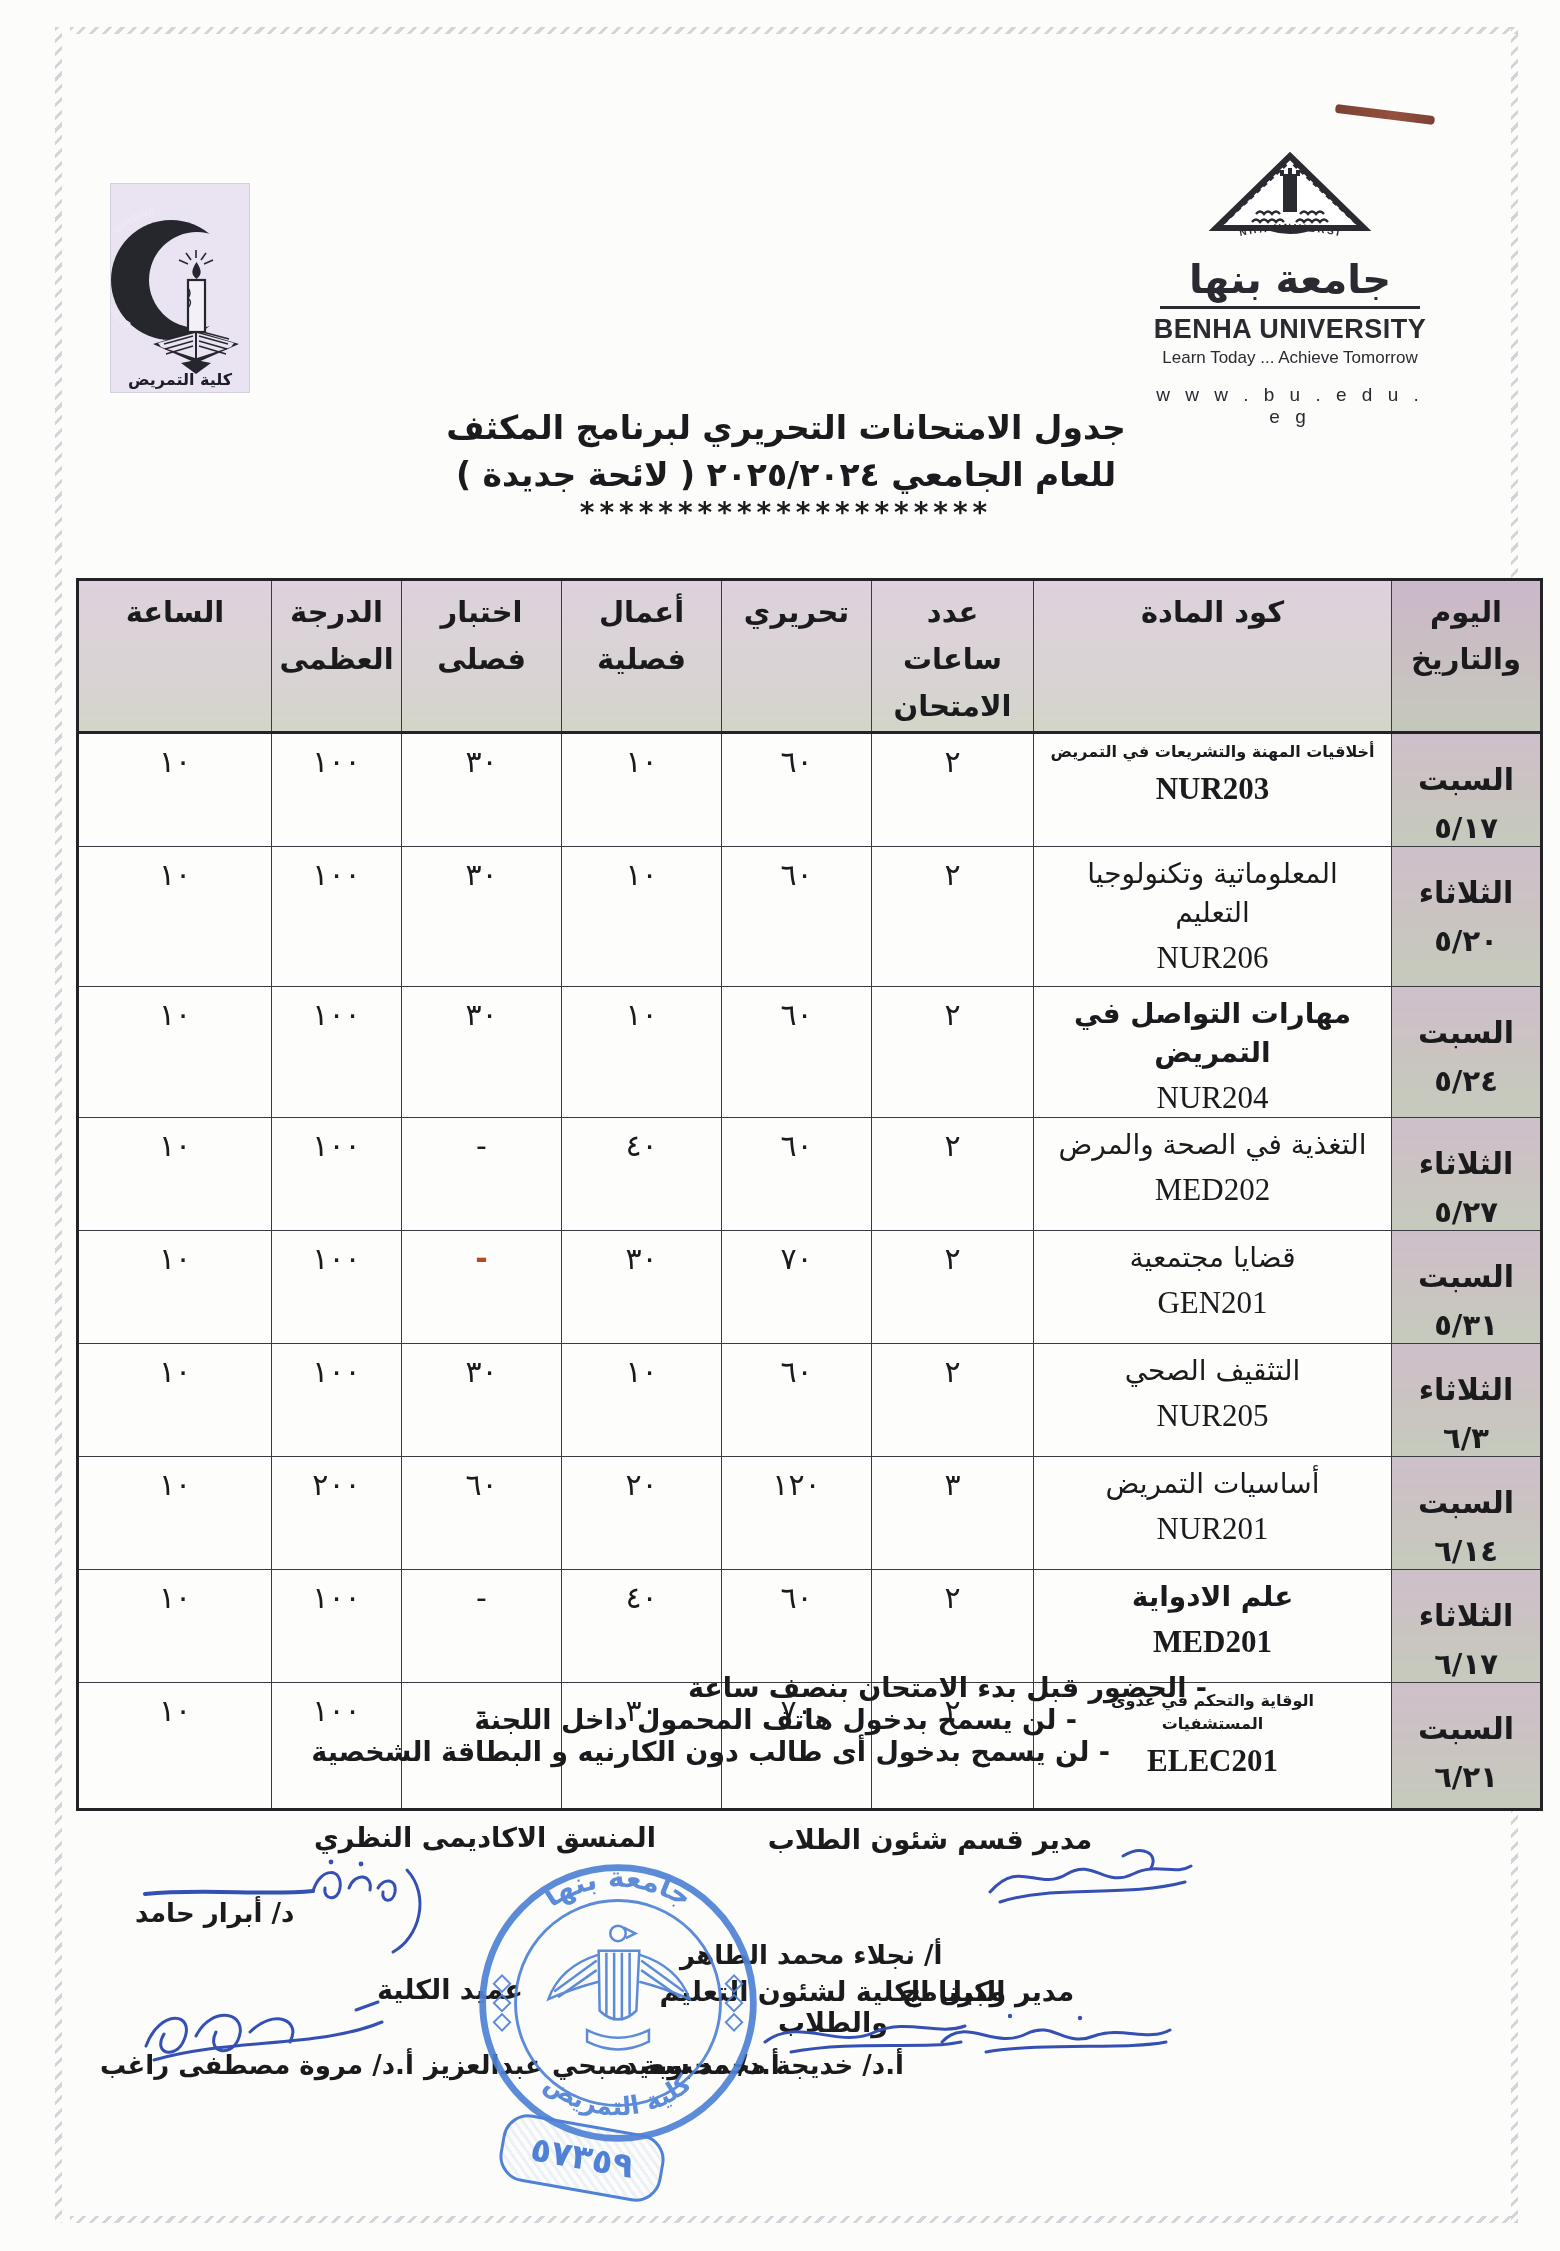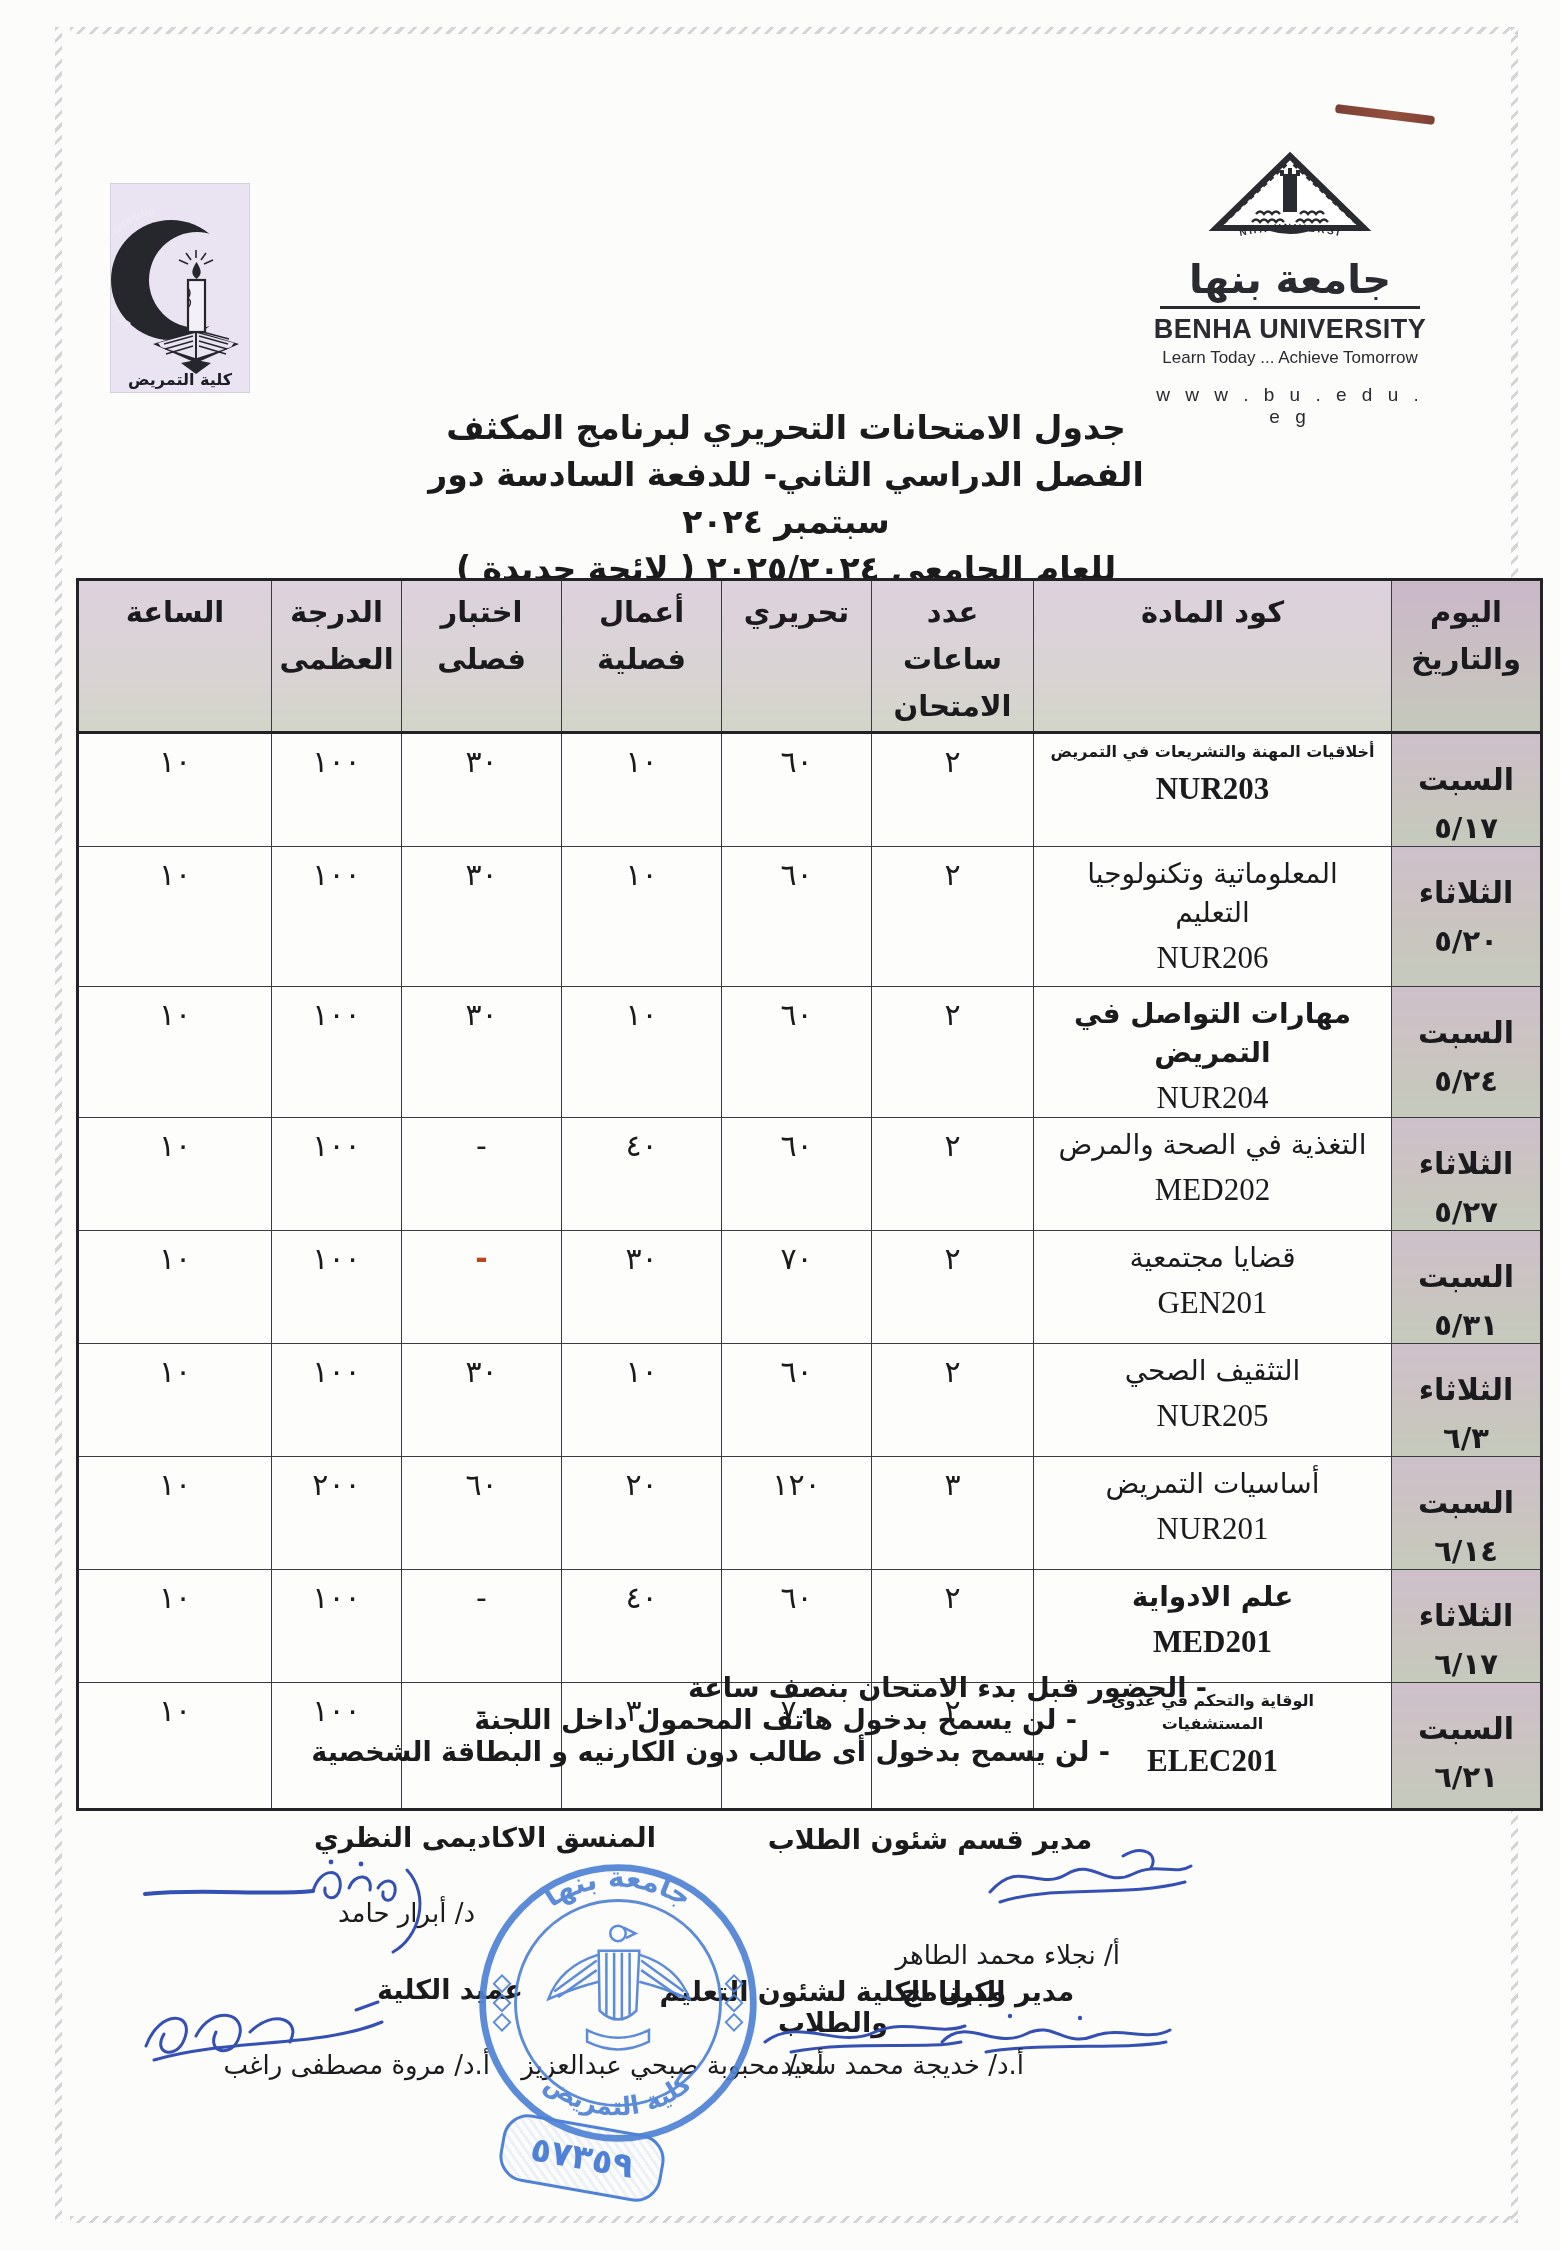--- a/index.html
+++ b/index.html
@@ -48,21 +48,21 @@
   
   .notes{position:absolute;left:0;top:1672px;width:1540px;direction:rtl;font-weight:bold;}
   .notes .note{font-size:27px;line-height:32px;text-align:right;}
   .notes .n0{padding-right:333px;}
   .notes .n1{padding-right:313px;}
   .notes .n2{padding-right:463px;}
   .notes .n3{padding-right:430px;}
 
   
   .sig-label{position:absolute;direction:rtl;font-weight:bold;font-size:27px;text-align:center;}
-  .sig-name{position:absolute;direction:rtl;font-weight:normal;font-size:26px;text-align:right;}
+  .sig-name{position:absolute;direction:rtl;font-weight:bold;font-size:26px;text-align:left;}
   .sig{position:absolute;}
   .sig path{fill:none;stroke:var(--ink-blue,#3550b4);stroke-width:3;stroke-linecap:round;}
   .sig .thick{stroke-width:4;}
 
   
   .round-stamp{position:absolute;left:473px;top:1858px;width:290px;height:290px;opacity:.92;}
   .stamp-stroke{fill:none;stroke:var(--stamp-blue,#4f82d6);}
   .stamp-text{fill:var(--stamp-blue,#4f82d6);font-weight:bold;font-family:"DejaVu Sans",sans-serif;}
   .ref-stamp{position:absolute;left:500px;top:2124px;width:158px;height:62px;border:3.5px solid var(--stamp-blue,#4f82d6);border-radius:26px;transform:rotate(10deg);color:var(--stamp-blue,#4f82d6);font-size:34px;font-weight:bold;text-align:center;line-height:60px;letter-spacing:4px;background:repeating-linear-gradient(45deg,rgba(95,135,215,.10) 0 3px,rgba(95,135,215,0) 3px 7px);}
 </style>
@@ -140,21 +140,20 @@
     <div class="rule"></div>
     <div class="name-en">BENHA UNIVERSITY</div>
     <div class="slogan">Learn Today ... Achieve Tomorrow</div>
     <div class="site">w w w . b u . e d u . e g</div>
   </div>
 
   <div class="pen-mark"></div>
 
   <div class="title-block">
     <div class="t">جدول الامتحانات التحريري لبرنامج المكثف</div>
-    <div class="t">الفصل الدراسي الثاني- للدفعة السادسة دور سبتمبر ٢٠٢٤</div>
     <div class="t">للعام الجامعي ٢٠٢٥/٢٠٢٤ ( لائحة جديدة )</div>
     <div class="stars">*********************</div>
   </div>
 
   <table id="exam-table">
     <colgroup>
       <col style="width:150px">
         <col style="width:358px">
         <col style="width:162px">
         <col style="width:150px">

